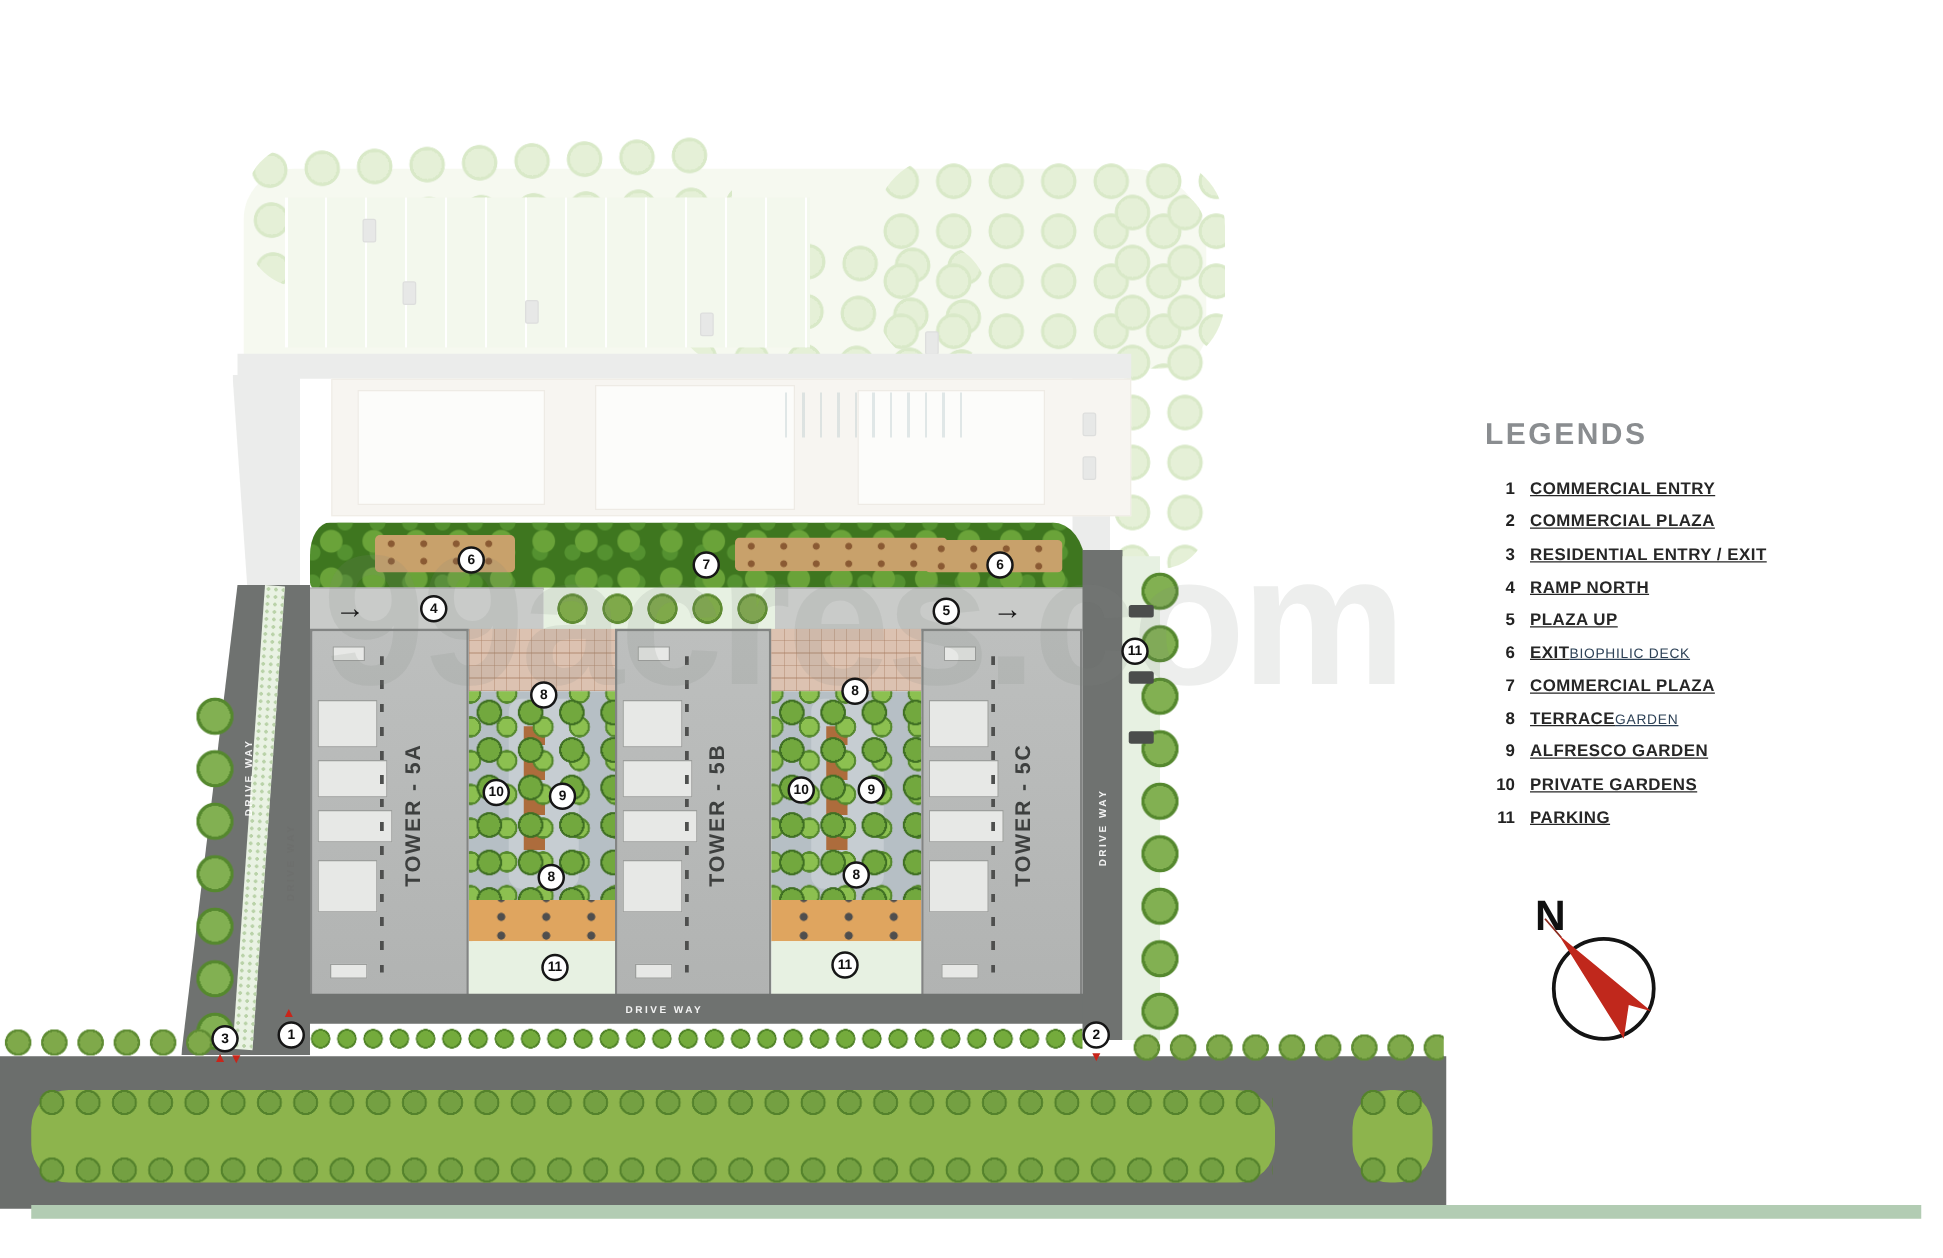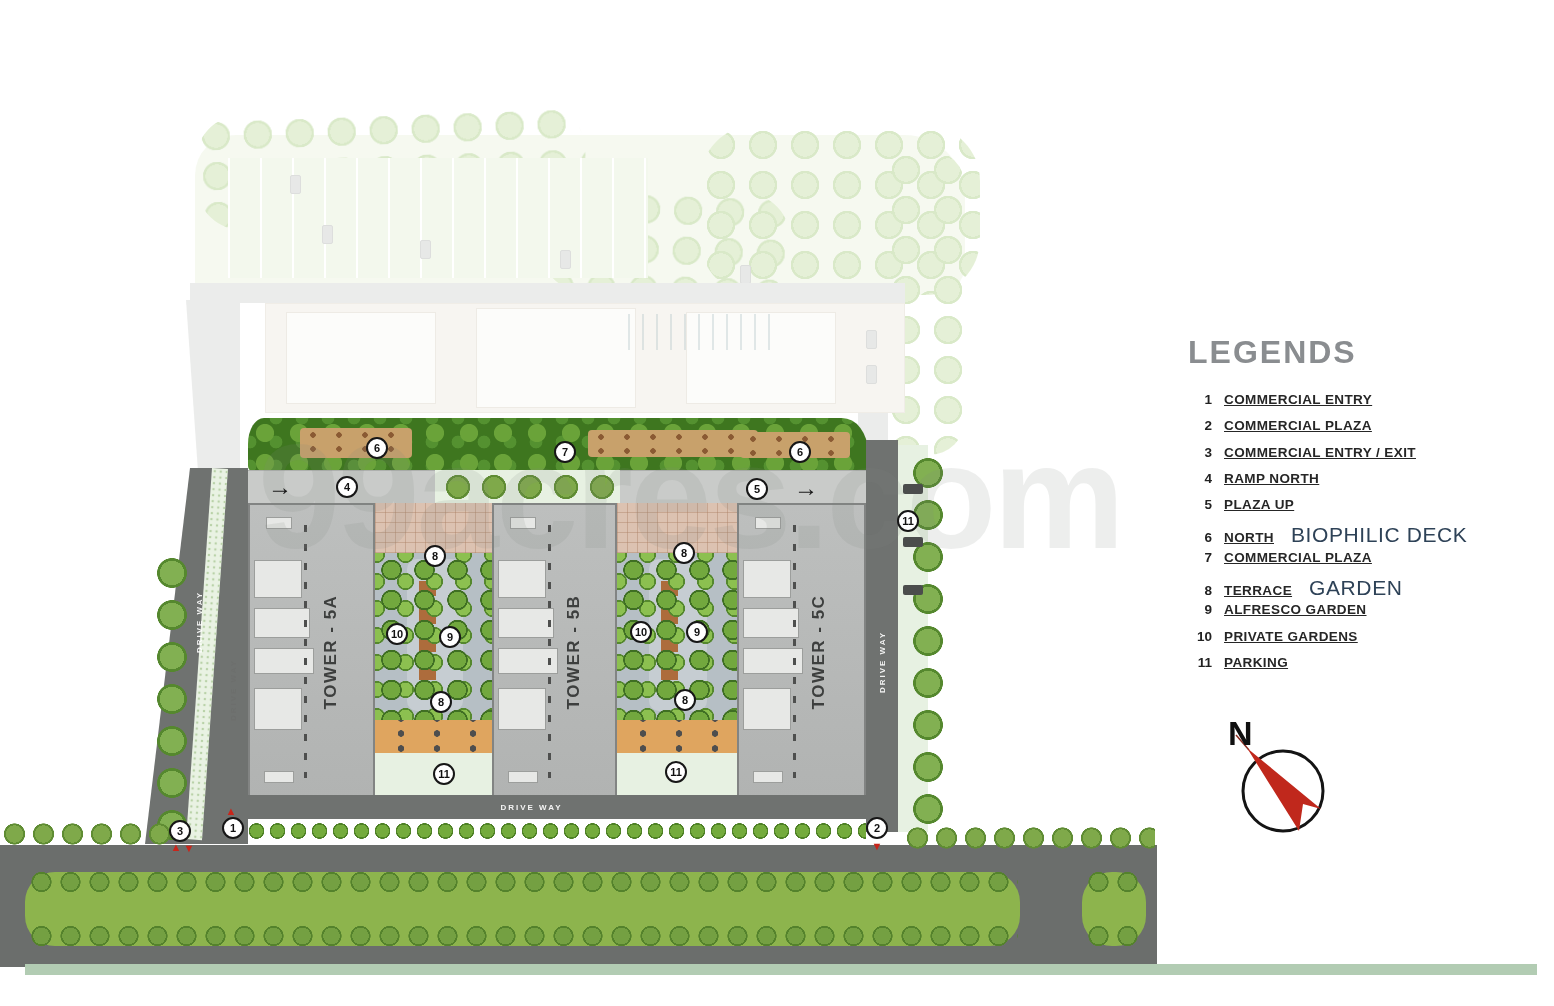--- a/index.html
+++ b/index.html
@@ -94,26 +94,26 @@
             transform:translate(-50%,-50%); z-index:60; }
   .flow-arrow { position:absolute; transform:translate(-50%,-50%); font-size:24px; font-weight:bold;
             color:#161616; z-index:55; line-height:1; }
   .red-tri { position:absolute; transform:translate(-50%,-50%); font-size:11px; z-index:56; line-height:1; }
 
   .watermark { font-size:148px; font-weight:bold; letter-spacing:-3px;
                color:rgba(130,134,128,.14); z-index:4; white-space:nowrap; }
 
   
   .legends { left:1188px; top:334px; width:330px; z-index:80; }
-  .legends h2 { font-size:32px; font-weight:bold; color:#8a8d90; letter-spacing:2px; }
+  .legends h2 { font-size:24px; font-weight:bold; color:#8a8d90; letter-spacing:2px; }
   .legends ul { list-style:none; margin-top:21px; }
   .legends li { display:flex; align-items:baseline; height:26.3px; }
   .lnum { width:24px; text-align:right; margin-right:12px; font-size:13.5px; font-weight:bold; color:#222; }
   .ltext { font-size:13.5px; font-weight:bold; color:#262626; letter-spacing:.4px; white-space:pre;text-decoration:underline; }
-  .lalt  { font-size:21px; font-weight:normal; color:#2e4257; letter-spacing:.6px; margin-left:17px; }
+  .lalt  { font-size:11px; font-weight:normal; color:#2e4257; letter-spacing:.6px; margin-left:0;text-decoration:underline; }
 
   
   .compass { left:1222px; top:710px; width:130px; height:140px; z-index:80; }
   .compass .north { position:absolute; left:6px; top:4px; font-size:34px; font-weight:bold; color:#101010; }
 </style>
 </head>
 <body>
 
 <div class="page">
 
@@ -271,33 +271,33 @@
         <li>
           <span class="lnum">1</span>
           <span class="ltext">COMMERCIAL ENTRY</span>
         </li>
         <li>
           <span class="lnum">2</span>
           <span class="ltext">COMMERCIAL PLAZA</span>
         </li>
         <li>
           <span class="lnum">3</span>
-          <span class="ltext">COMMERCIAL ENTRY / EXIT</span>
+          <span class="ltext">RESIDENTIAL ENTRY / EXIT</span>
         </li>
         <li>
           <span class="lnum">4</span>
           <span class="ltext">RAMP NORTH</span>
         </li>
         <li>
           <span class="lnum">5</span>
           <span class="ltext">PLAZA UP</span>
         </li>
         <li>
           <span class="lnum">6</span>
-          <span class="ltext">NORTH</span>
+          <span class="ltext">EXIT</span>
           <span class="lalt">BIOPHILIC DECK</span>
         </li>
         <li>
           <span class="lnum">7</span>
           <span class="ltext">COMMERCIAL PLAZA</span>
         </li>
         <li>
           <span class="lnum">8</span>
           <span class="ltext">TERRACE</span>
           <span class="lalt">GARDEN</span>

